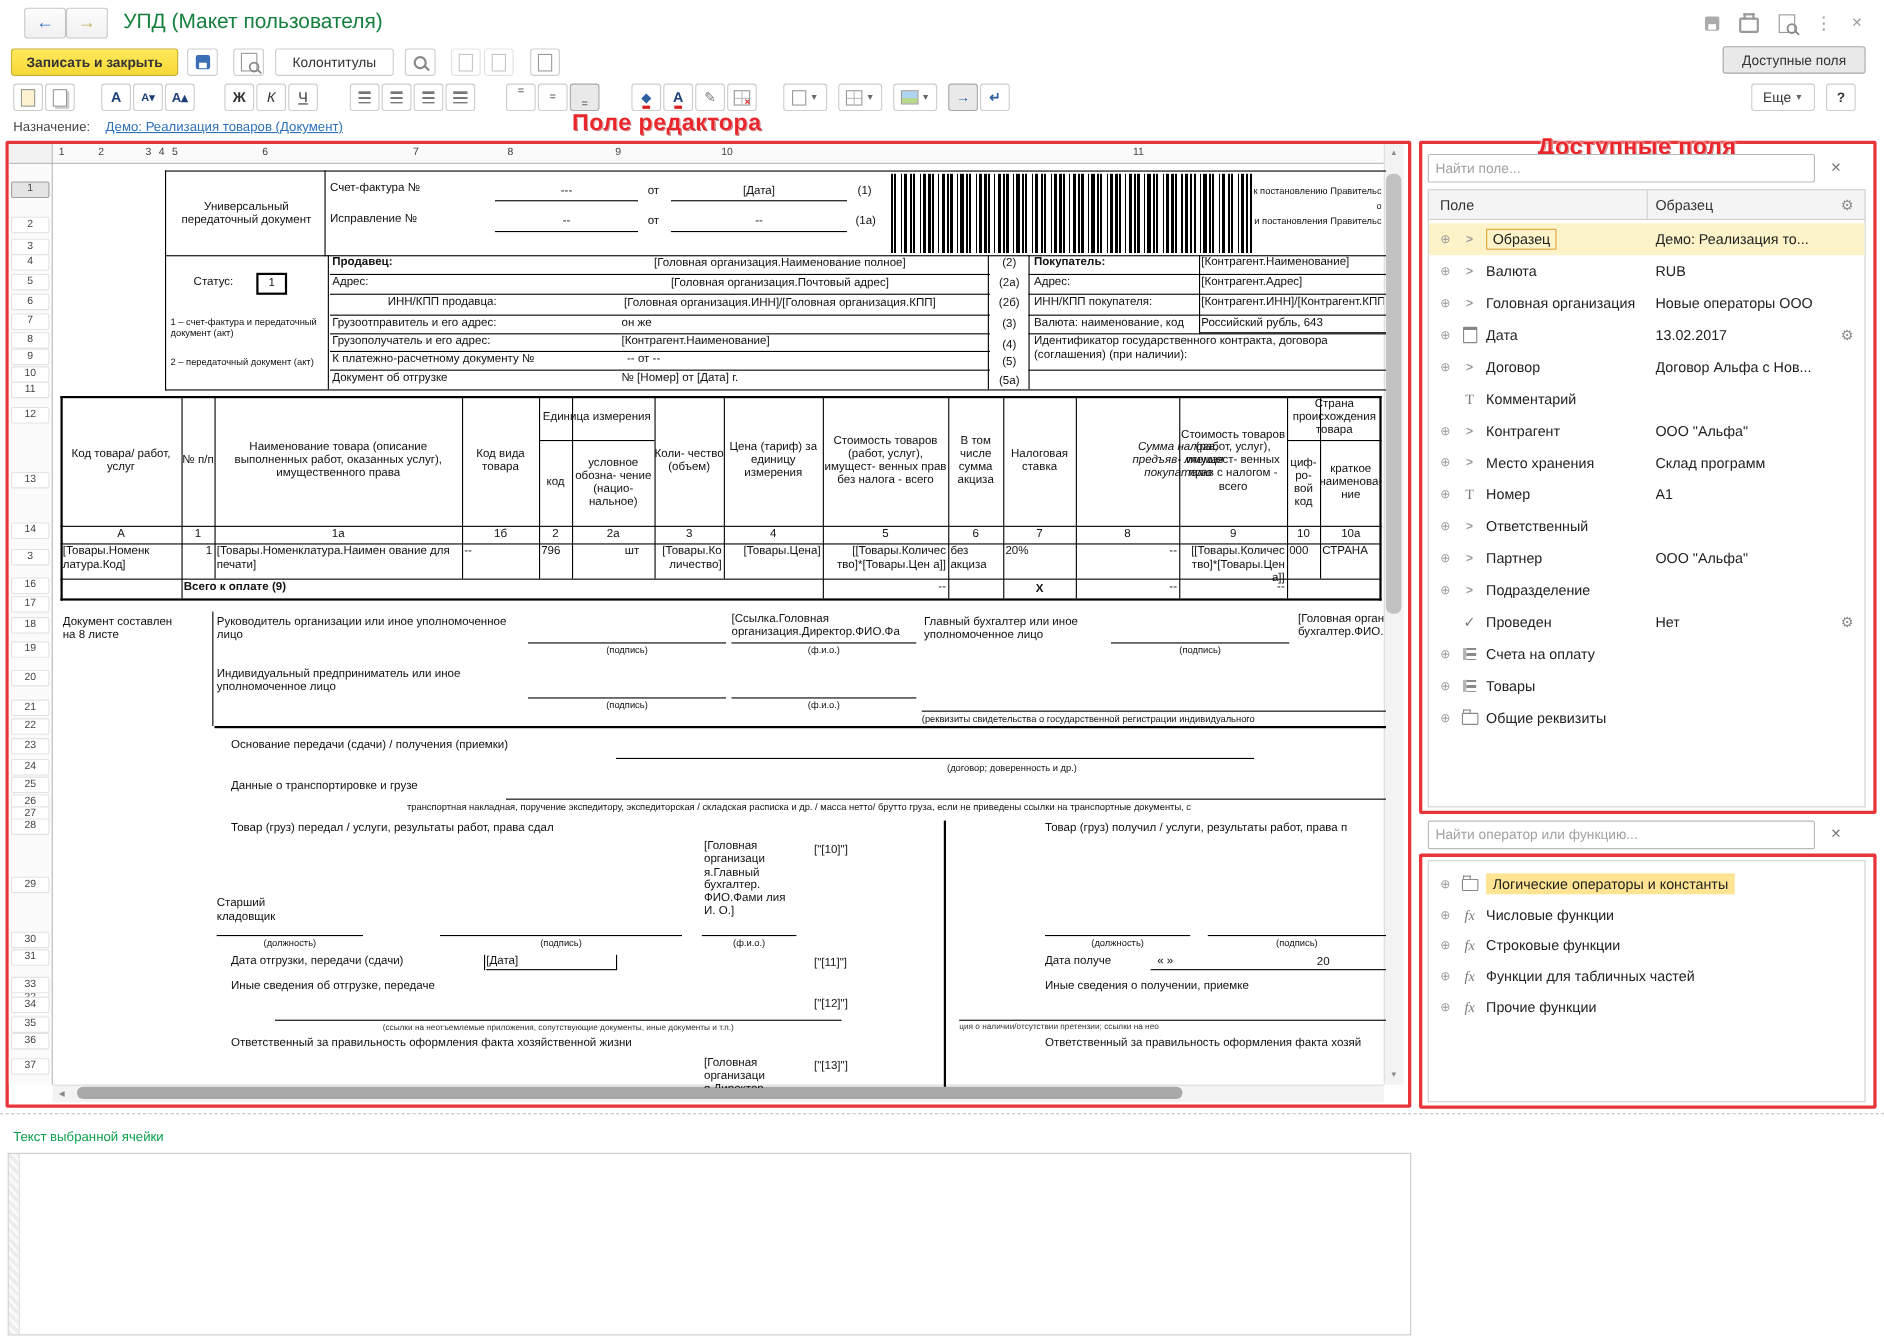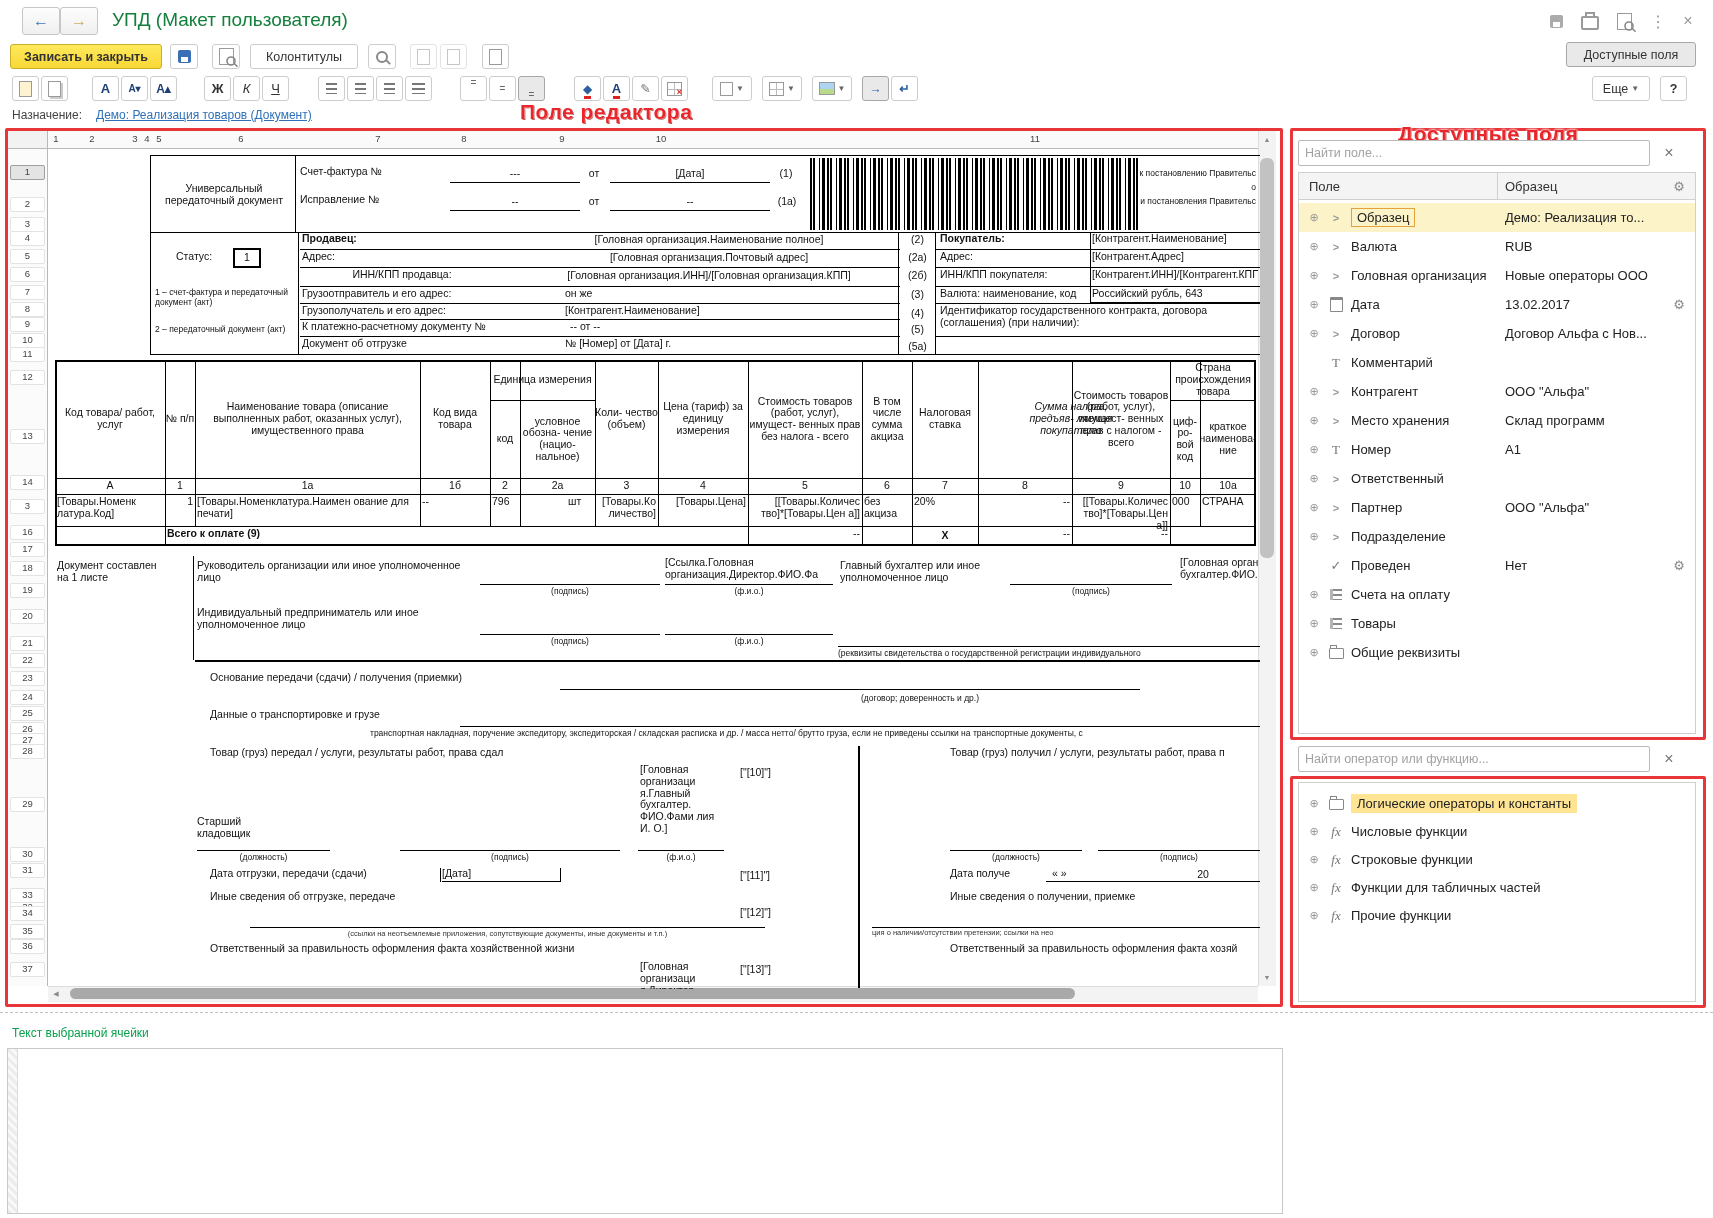--- a/index.html
+++ b/index.html
@@ -568,21 +568,21 @@
 <div class="cell " style="left: 914px; top: 496px; width: 62px; height: 14px;">20%</div>
 <div class="cell r" style="left: 979px; top: 496px; width: 91px; height: 14px;">--</div>
 <div class="cell r" style="left: 1073px; top: 496px; width: 95px; height: 44px;">[[Товары.Количес тво]*[Товары.Цен а]]</div>
 <div class="cell " style="left: 1172px; top: 496px; width: 26px; height: 14px;">000</div>
 <div class="cell " style="left: 1202px; top: 496px; width: 54px; height: 14px;">СТРАНА</div>
 <div class="cell b" style="left: 167px; top: 528px; width: 330px; height: 15px;">Всего к оплате (9)</div>
 <div class="cell r" style="left: 749px; top: 528px; width: 111px; height: 15px;">--</div>
 <div class="cell c b" style="left: 914px; top: 528px; width: 62px; height: 15px;">X</div>
 <div class="cell r" style="left: 979px; top: 528px; width: 91px; height: 15px;">--</div>
 <div class="cell r" style="left: 1073px; top: 528px; width: 95px; height: 15px;">--</div>
-<div class="cell " style="left: 57px; top: 560px; width: 108px; height: 46px;">Документ составлен на 1 листе</div>
+<div class="cell " style="left: 57px; top: 560px; width: 108px; height: 46px;">Документ составлен на 8 листе</div>
 <div class="cell " style="left: 197px; top: 560px; width: 285px; height: 30px;">Руководитель организации или иное уполномоченное лицо</div>
 <div class="cell c s" style="left: 480px; top: 586px; width: 180px; height: 11px;">(подпись)</div>
 <div class="cell " style="left: 665px; top: 557px; width: 168px; height: 30px;">[Ссылка.Головная организация.Директор.ФИО.Фа</div>
 <div class="cell c s" style="left: 665px; top: 586px; width: 168px; height: 11px;">(ф.и.о.)</div>
 <div class="cell " style="left: 840px; top: 560px; width: 180px; height: 30px;">Главный бухгалтер или иное уполномоченное лицо</div>
 <div class="cell c s" style="left: 1010px; top: 586px; width: 162px; height: 11px;">(подпись)</div>
 <div class="cell " style="left: 1180px; top: 557px; width: 80px; height: 30px;">[Головная орган бухгалтер.ФИО.</div>
 <div class="cell " style="left: 197px; top: 607px; width: 285px; height: 30px;">Индивидуальный предприниматель или иное уполномоченное лицо</div>
 <div class="cell c s" style="left: 480px; top: 636px; width: 180px; height: 11px;">(подпись)</div>
 <div class="cell c s" style="left: 665px; top: 636px; width: 168px; height: 11px;">(ф.и.о.)</div>

